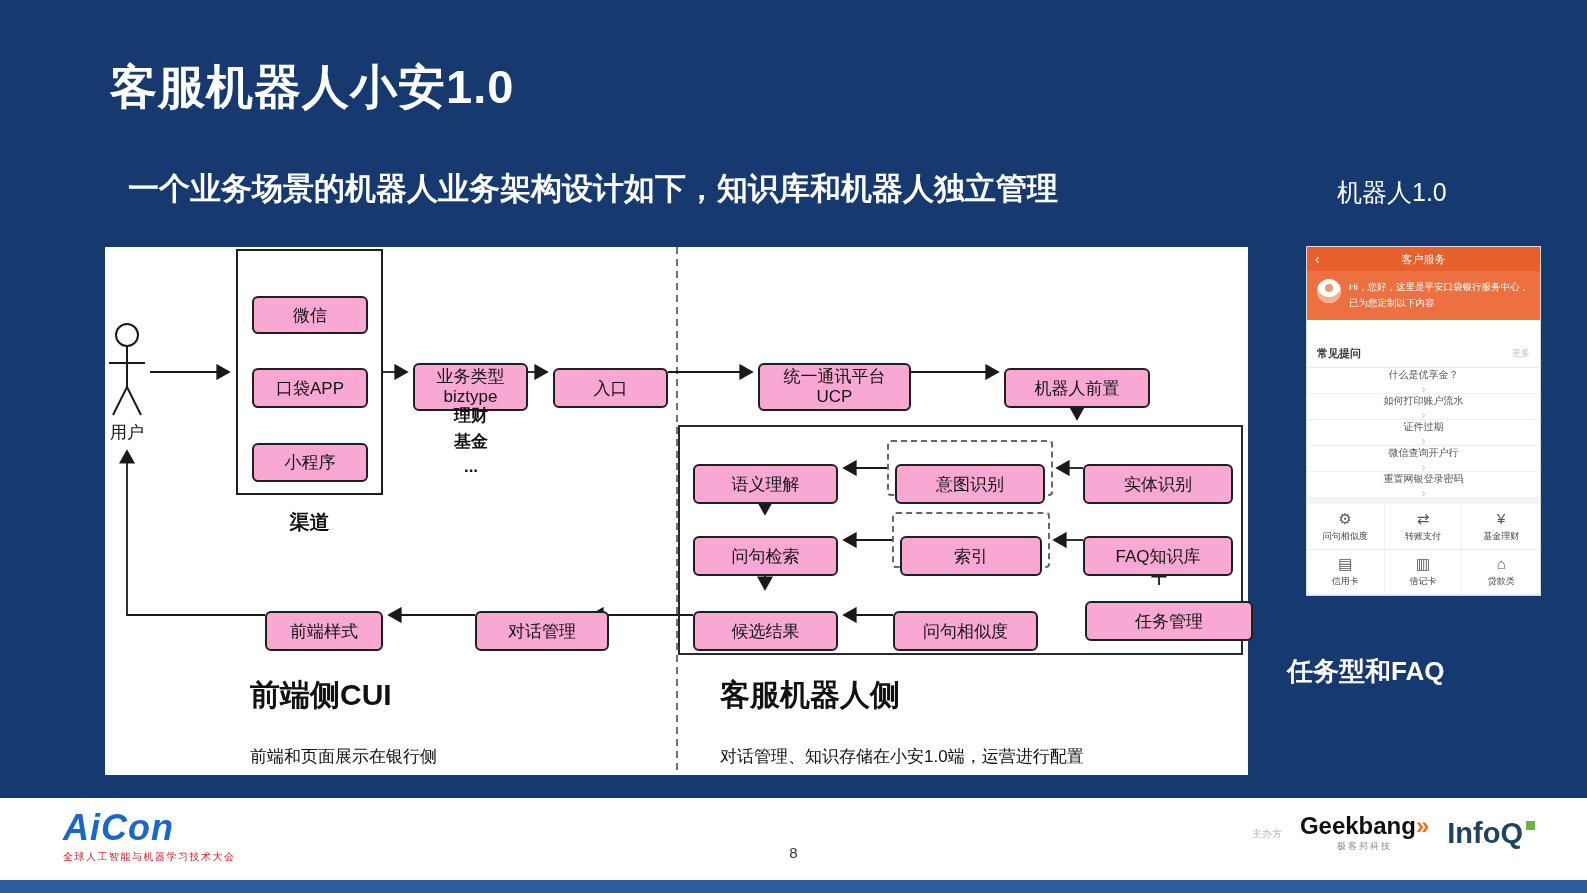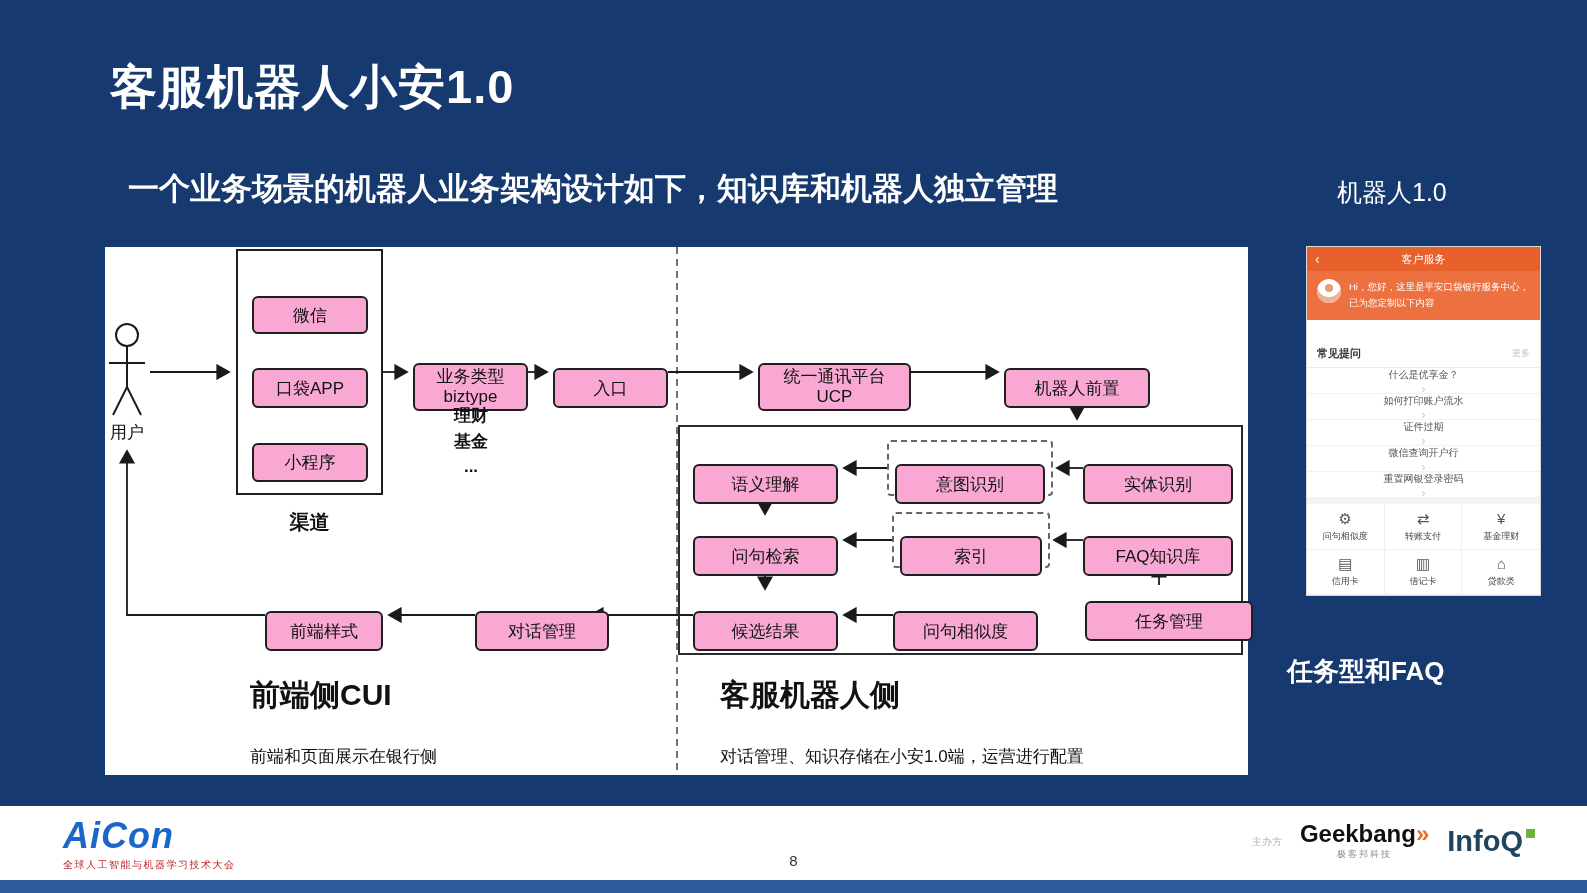--- a/index.html
+++ b/index.html
@@ -50,21 +50,21 @@
   .ph-chev{color:#c8c8c8;font-size:12px;}
   .ph-grid{flex:1;display:grid;grid-template-columns:repeat(3,1fr);border-top:6px solid #f4f4f4;}
   .ph-cell{display:flex;flex-direction:column;align-items:center;justify-content:center;gap:4px;
            border-right:1px solid #f0f0f0;border-bottom:1px solid #f0f0f0;}
   .ph-cell:nth-child(3n){border-right:none;}
   .ph-ico{font-size:15px;color:#555;line-height:1;}
   .ph-cell-label{font-size:9px;color:#444;}
   .phone-caption{position:absolute;left:1287px;top:654px;font-size:26px;font-weight:600;color:#fff;}
 
   
-  .footer{position:absolute;left:0;top:798px;width:1587px;height:82px;background:#fff;margin-top:8px;}
+  .footer{position:absolute;left:0;top:798px;width:1587px;height:82px;background:#fff;}
   .aicon{position:absolute;left:63px;top:12px;}
   .aicon-name{font-size:36px;font-weight:800;font-style:italic;color:#1b66c9;letter-spacing:1px;line-height:1;}
   .aicon-tag{font-size:10px;color:#c0262c;margin-top:4px;letter-spacing:1.5px;}
   .page-num{position:absolute;left:0;right:0;top:46px;text-align:center;font-size:15px;color:#333;}
   .footer-right{position:absolute;right:52px;top:16px;display:flex;align-items:center;gap:18px;}
   .organizer{font-size:10px;color:#b5b5b5;}
   .geekbang{text-align:center;}
   .gb-name{font-size:24px;font-weight:800;color:#101010;line-height:1;}
   .gb-arrow{color:#f26d21;font-weight:800;}
   .gb-tag{font-size:9px;color:#8a8a8a;letter-spacing:2px;margin-top:2px;}

